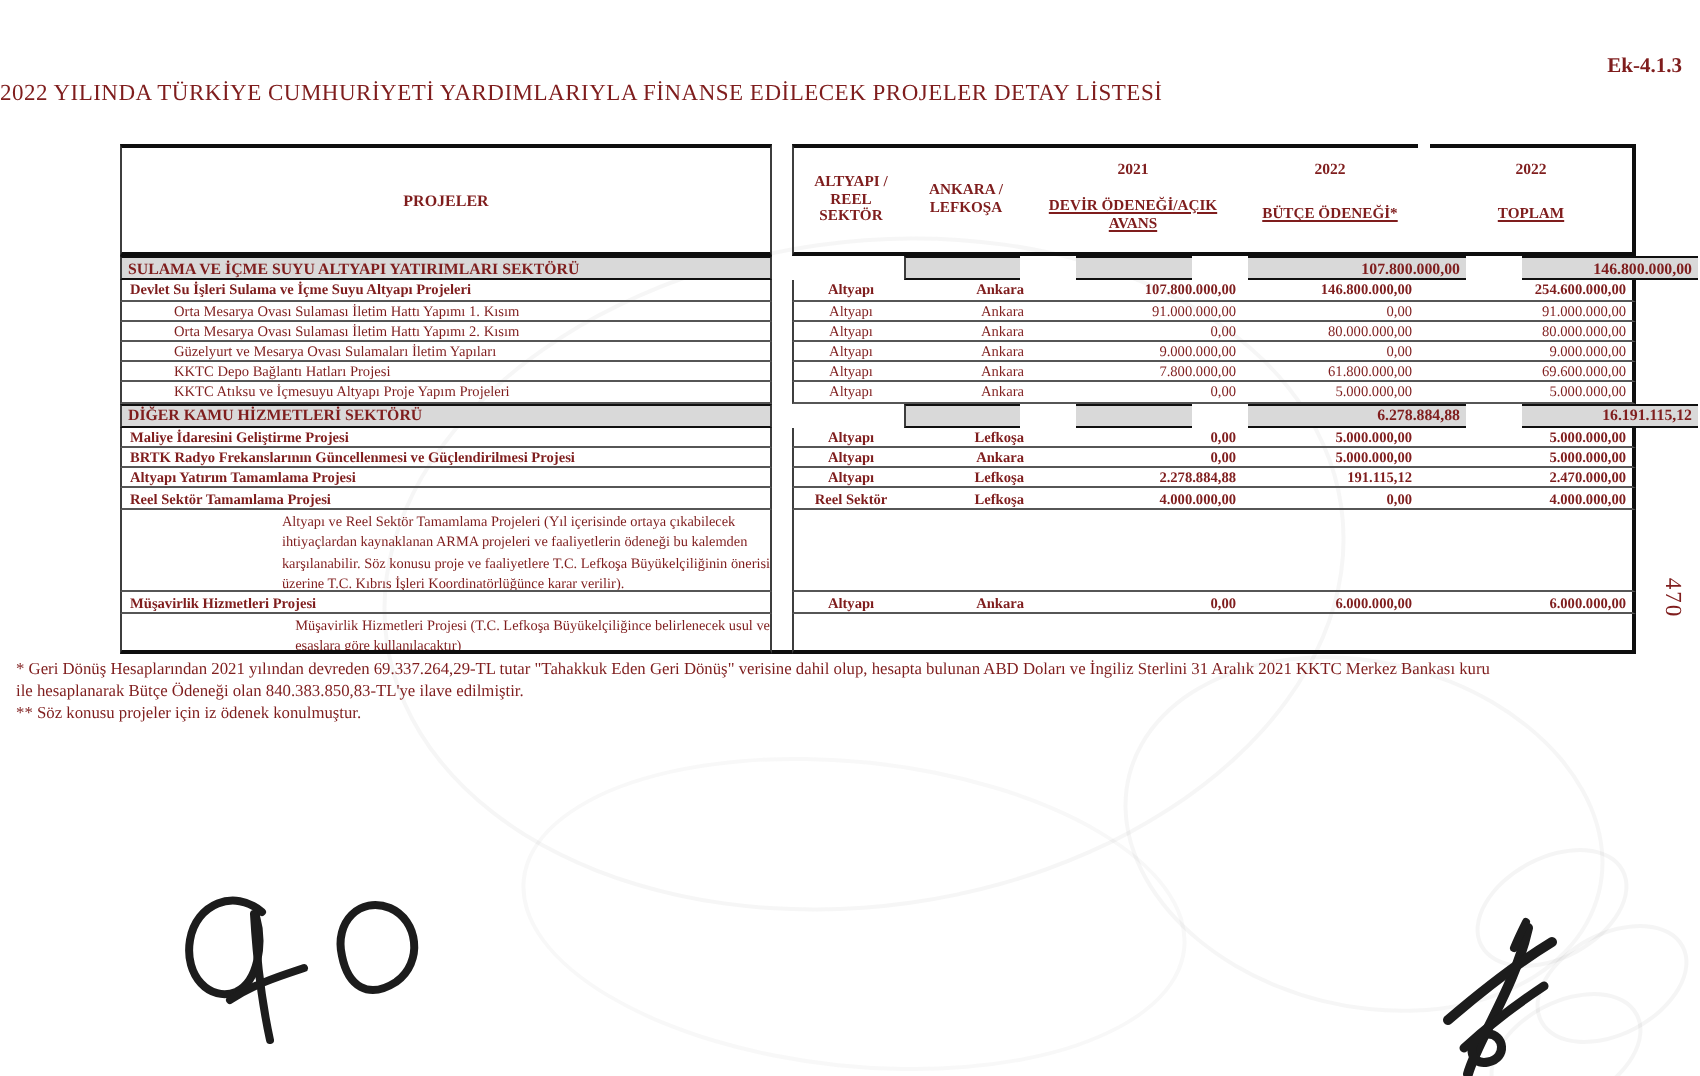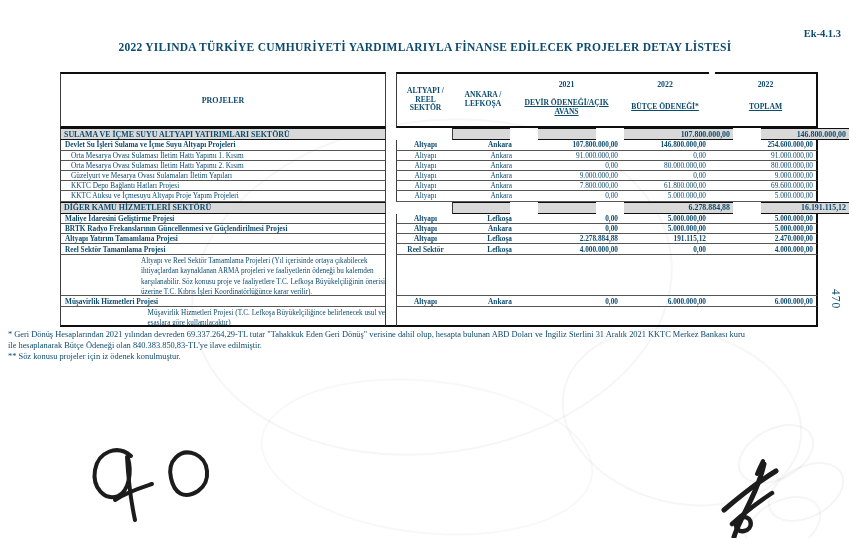--- a/index.html
+++ b/index.html
@@ -1,21 +1,21 @@
 <!DOCTYPE html>
 <html><head>
 <meta charset="utf-8">
 <style>
   html,body{margin:0;padding:0;background:#e8e8e8;}
   .page{position:relative;width:850px;height:538px;background:#ffffff;overflow:hidden;
-        font-family:"Liberation Serif","DejaVu Serif",serif;color:#0c4a6e;}
+        font-family:"Liberation Serif","DejaVu Serif",serif;color:#7f1d1d;}
 
   
   .annex{position:absolute;top:28px;right:9px;font-weight:700;font-size:10.5px;}
-  .title{position:absolute;top:41px;left:0;width:100%;text-align:center;font-weight:700;
+  .title{position:absolute;top:41px;left:0;width:100%;font-weight:400;
          font-size:11.5px;letter-spacing:.25px;}
 
   
   .tbl{position:absolute;left:60px;top:72px;width:758px;}
   .trow{display:grid;grid-template-columns:326px 10px 58px 58px 109px 88px 6px 103px;}
   .trow>div{box-sizing:border-box;overflow:hidden;min-width:0;}
 
   .l{border-left:1px solid #3d3d3d;border-right:1px solid #3d3d3d;display:flex;align-items:center;}
   .s{border-left:1px solid #3d3d3d;display:flex;align-items:center;justify-content:center;}
   .c{display:flex;align-items:center;justify-content:flex-end;}
@@ -27,21 +27,21 @@
   .bend>div{border-bottom:2.2px solid #0e0e0e;}
 
   .r10{height:10.2px;font-size:7.3px;}
   .r12{height:12.4px;font-size:7.9px;gap:28px;}
   .r42{height:41.8px;font-size:7.2px;}
   .r21{height:20.6px;font-size:7.2px;}
   .sec{font-weight:700;}
   .main{font-weight:700;}
   .sec .l{padding-left:3px;}
   .main .l{padding-left:4px;}
-  .sub .l{padding-left:10px;}
+  .sub .l{padding-left:26px;}
 
   .thead{height:56px;font-weight:700;font-size:7.6px;}
   .thead>div:not(.ga):not(.gb){border-top:2.6px solid #0e0e0e;border-bottom:2.4px solid #0e0e0e;}
   .thead>.gb{border-bottom:2.4px solid #0e0e0e;}
   .thead .l{justify-content:center;padding-left:0;font-size:8px;}
   .thead .s,.thead .c{text-align:center;line-height:8.8px;padding:0 2px;}
   .hw{display:block;max-width:54px;text-align:center;}
   .thead .hcol{flex-direction:column;justify-content:flex-start;align-items:stretch;padding:0;}
   .yr{height:15px;display:flex;align-items:flex-end;justify-content:center;font-size:7.8px;}
   .hl{flex:1;display:flex;align-items:center;justify-content:center;text-align:center;line-height:8.6px;text-decoration:underline;}

